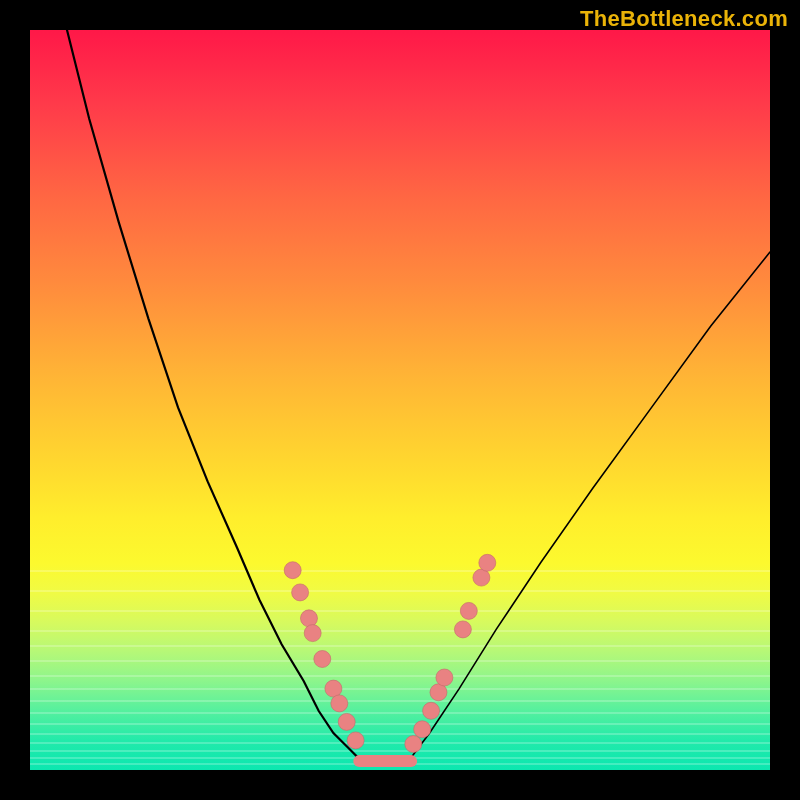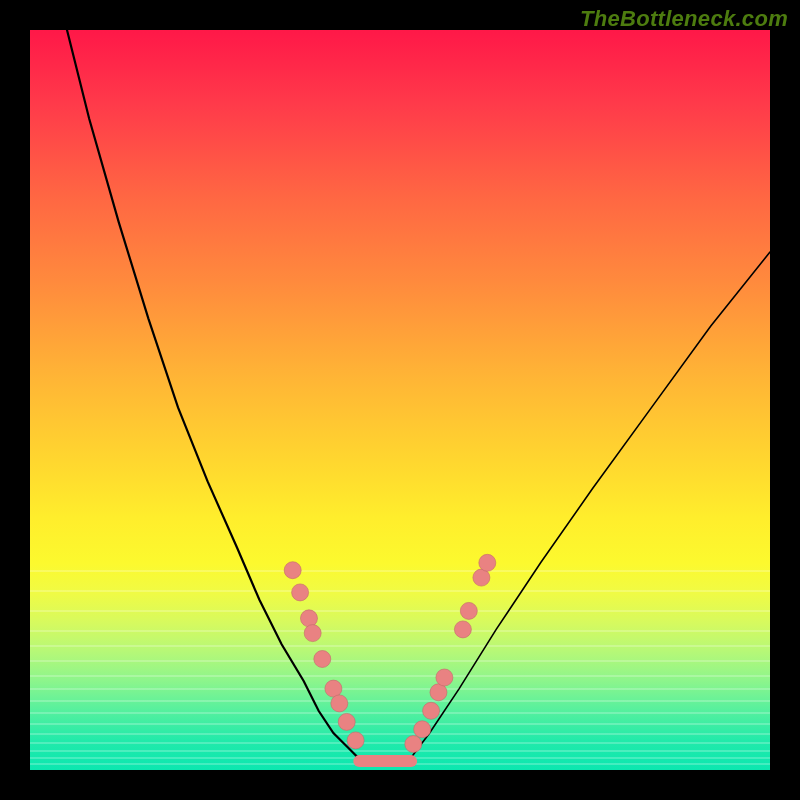--- a/index.html
+++ b/index.html
@@ -16,24 +16,23 @@
     width: 800px;
     height: 800px;
     background: #000;
   }
   .watermark {
     position: absolute;
     top: 6px;
     right: 12px;
     font-size: 22px;
     font-weight: 600;
-    color: #4d7c0f;
+    color: #eab308;
     letter-spacing: 0.3px;
     z-index: 50;
-    font-style: italic;
   }
   .plot-area {
     position: absolute;
     left: 30px;
     top: 30px;
     width: 740px;
     height: 740px;
     
     background: linear-gradient(
       to bottom,

